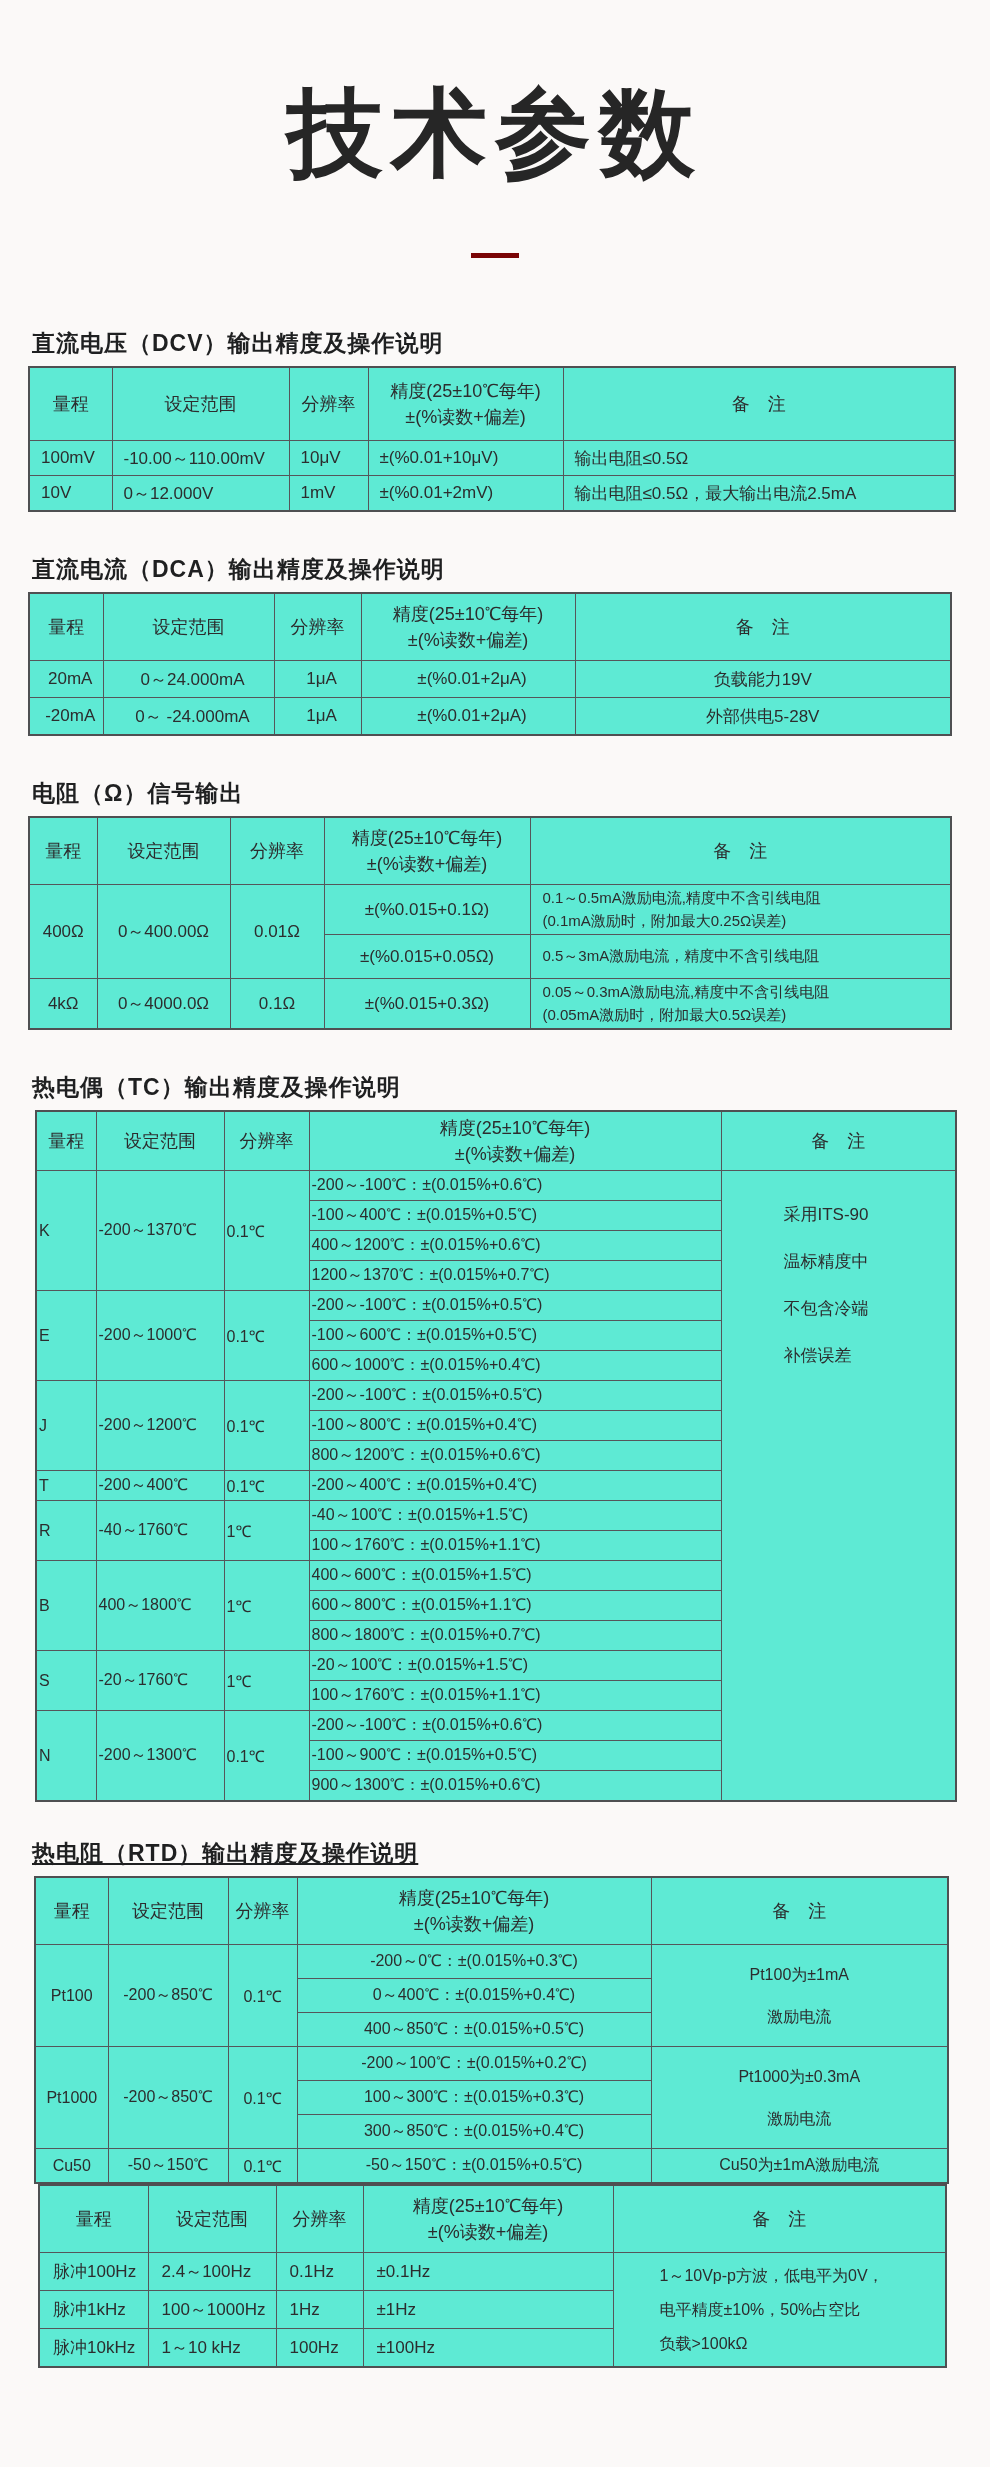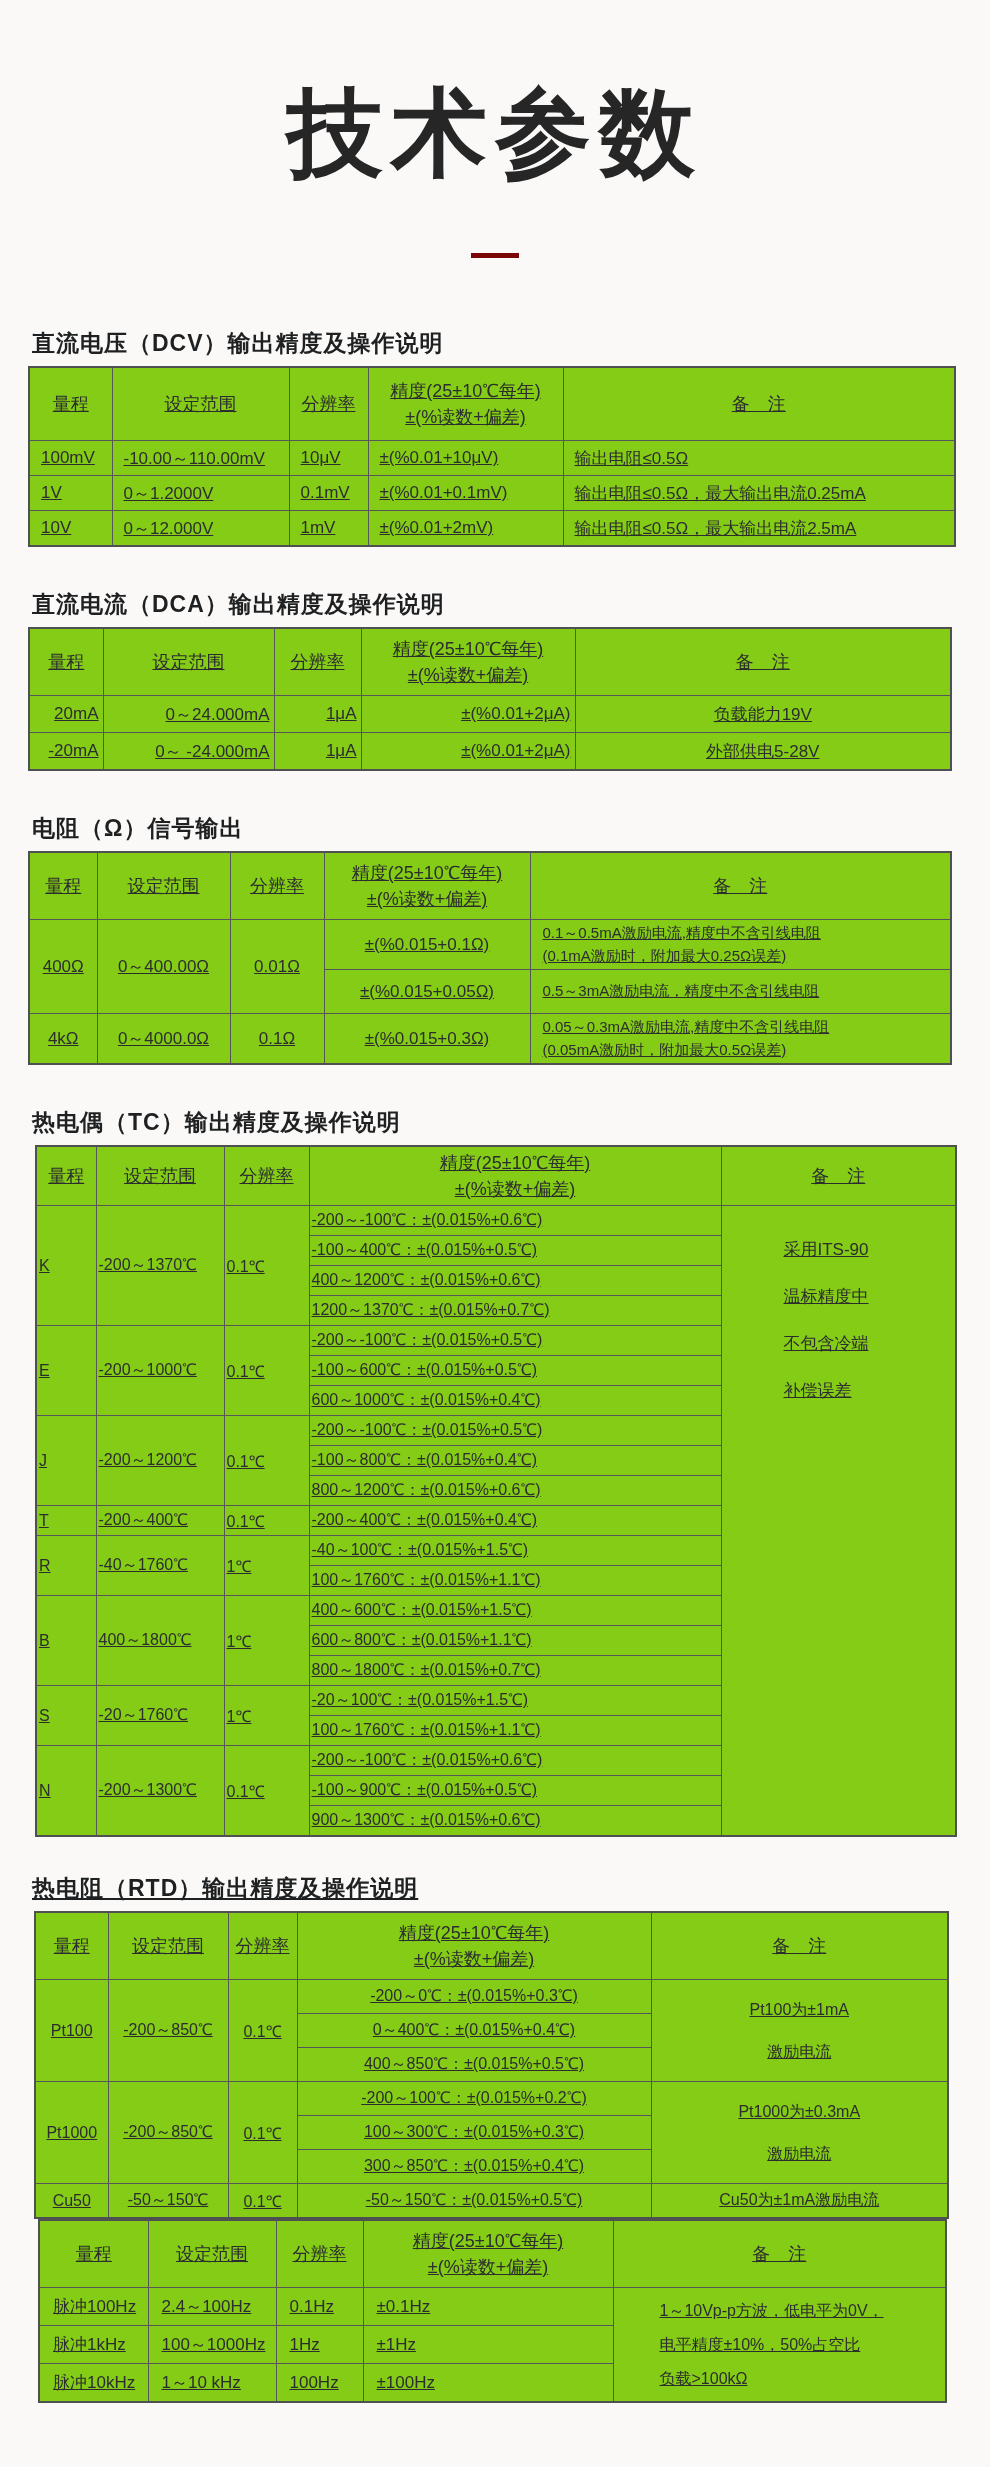--- a/index.html
+++ b/index.html
@@ -20,41 +20,41 @@
   }
   #s-dcv .sec-title{margin-top:70px;}
   #s-dca .sec-title{margin-top:42px;}
   #s-ohm .sec-title{margin-top:42px;}
   #s-tc  .sec-title{margin-top:42px;}
   #s-rtd .sec-title{margin-top:36px;text-decoration:underline;}
   #s-pulse .sec-title{margin-top:40px;}
 
   table.tbl{
     border-collapse:collapse;table-layout:fixed;
-    background:#84cc16;border:2px solid #4f5052;text-decoration:underline;
+    background:#5eead4;border:2px solid #4f5052;
   }
   .tbl th,.tbl td{
     border:1px solid #55565a;vertical-align:middle;
     font-size:17px;color:#2c2d2e;padding:2px 4px;
     overflow:hidden;
   }
   .tbl th{font-weight:normal;text-align:center;font-size:18px;height:62px;}
   #t-dcv th{height:68px;}
   #t-tc th{height:54px;}
   .hl{line-height:26px;text-align:center;}
 
   #t-dcv{margin-left:28px;width:926px;}
   #t-dca{margin-left:28px;width:922px;}
   #t-ohm{margin-left:28px;width:922px;}
   #t-tc {margin-left:35px;width:920px;}
   #t-rtd{margin-left:34px;width:913px;}
   #t-pulse{margin-left:38px;width:907px;}
 
   #t-dcv td{height:30px;text-align:left;padding-left:11px;margin-top:45px;}
-  #t-dca td{height:32px;text-align:right;padding-left:12px;}
+  #t-dca td{height:32px;text-align:center;padding-left:12px;}
   #t-dca td.remark{text-align:center;padding-left:4px;}
   #t-ohm td{height:39px;text-align:center;}
   #t-ohm td.remark{text-align:left;padding:2px 6px 2px 12px;font-size:15px;line-height:1.5;}
   #t-tc td{height:27px;text-align:left;font-size:16px;padding:1px 2px;}
   #t-tc td.tcrem{vertical-align:top;text-align:left;padding:20px 4px 12px 62px;font-size:17px;line-height:47px;}
   #t-rtd td{height:31px;text-align:center;font-size:16px;padding:1px 2px;}
   #t-rtd td.remark{font-size:16px;line-height:42px;}
   #t-pulse td{height:33px;text-align:left;padding-left:13px;}
   #t-pulse td.remark{text-align:left;padding-left:46px;line-height:34px;font-size:16px;}
 </style>
@@ -88,27 +88,20 @@
     </thead>
     <tbody>
       <tr>
         <td>100mV</td>
         <td>-10.00～110.00mV</td>
         <td>10μV</td>
         <td>±(%0.01+10μV)</td>
         <td class="remark">输出电阻≤0.5Ω</td>
       </tr>
       <tr>
-        <td>1V</td>
-        <td>0～1.2000V</td>
-        <td>0.1mV</td>
-        <td>±(%0.01+0.1mV)</td>
-        <td class="remark">输出电阻≤0.5Ω，最大输出电流0.25mA</td>
-      </tr>
-      <tr>
         <td>10V</td>
         <td>0～12.000V</td>
         <td>1mV</td>
         <td>±(%0.01+2mV)</td>
         <td class="remark">输出电阻≤0.5Ω，最大输出电流2.5mA</td>
       </tr>
     </tbody>
   </table>
 </section>
 

